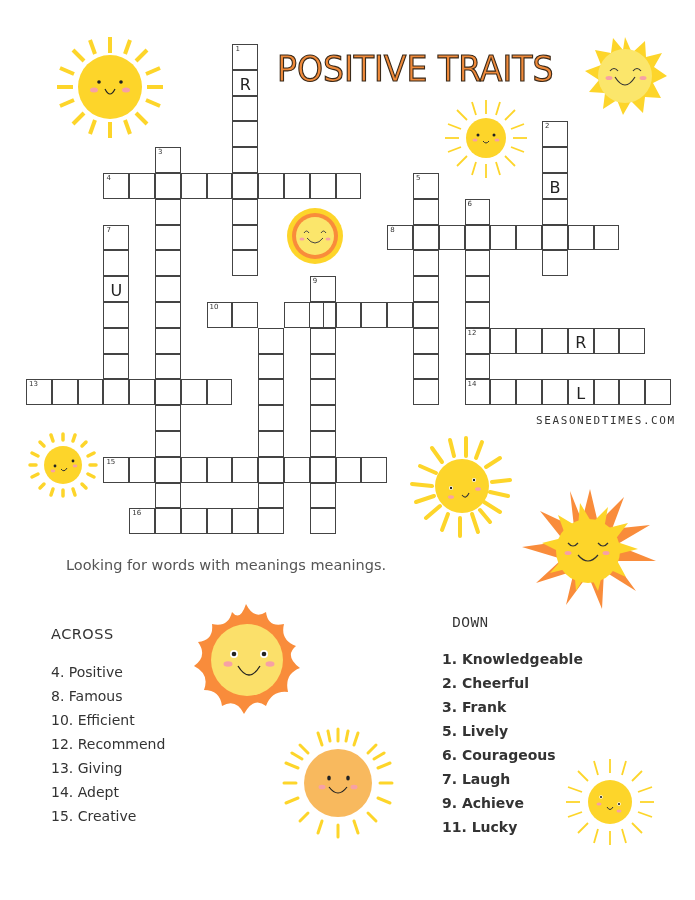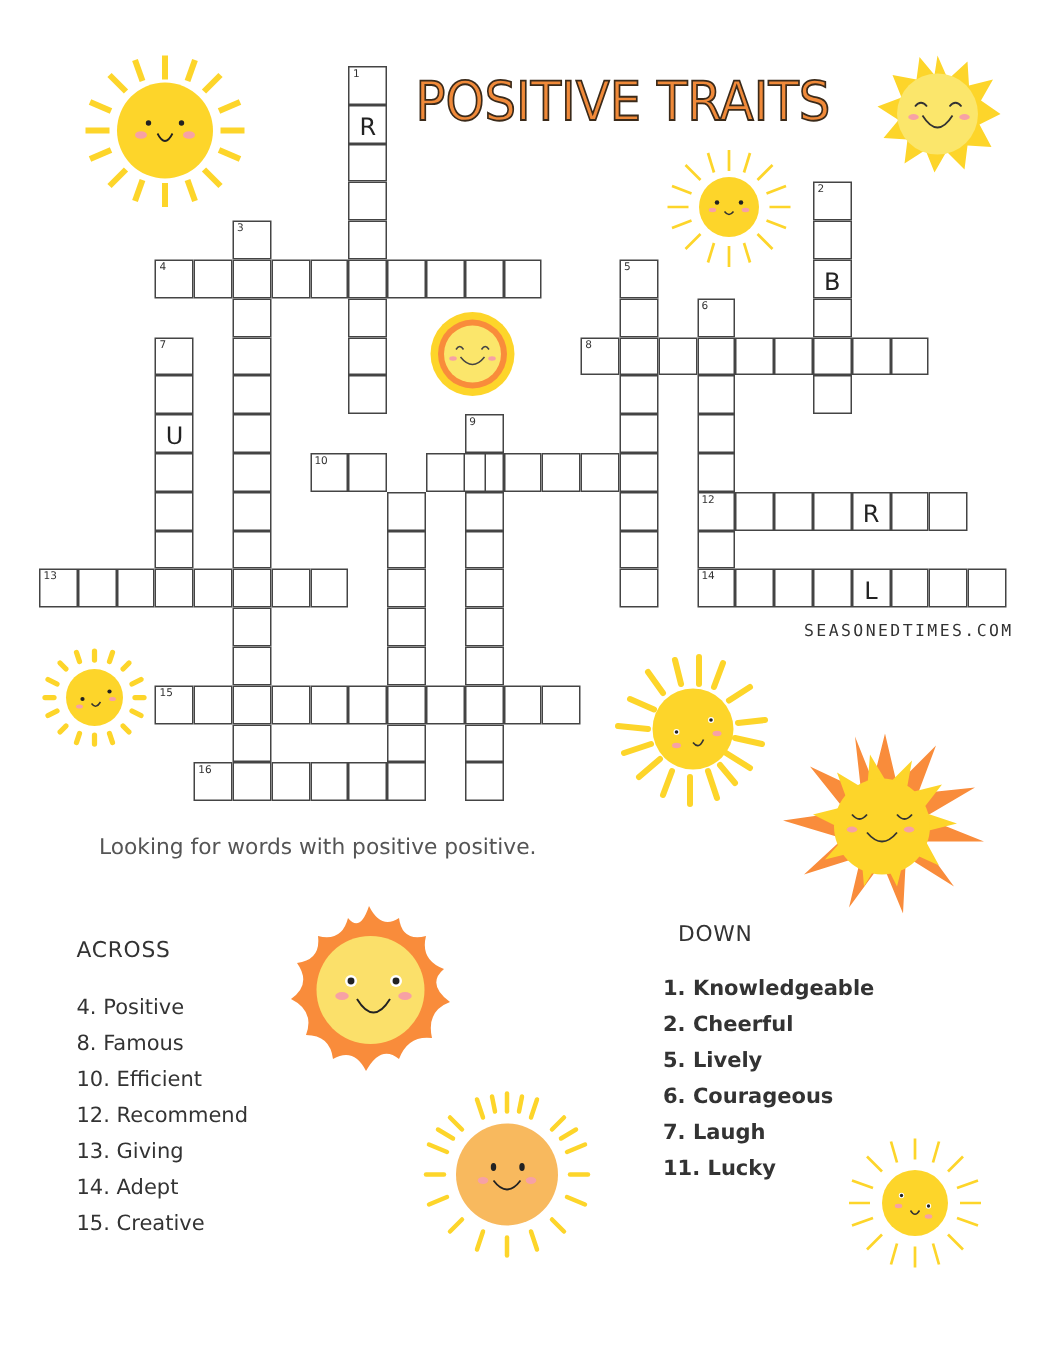--- a/index.html
+++ b/index.html
@@ -405,34 +405,36 @@
     <div class="cell" style="left: 361.4px; top: 456.8px;"></div>
     <div class="cell" style="left: 129.2px; top: 508.4px;">
       <span class="num">16</span>
     </div>
     <div class="cell" style="left: 180.8px; top: 508.4px;"></div>
     <div class="cell" style="left: 206.6px; top: 508.4px;"></div>
     <div class="cell" style="left: 232.4px; top: 508.4px;"></div>
   </div>
 
 <div class="credit">SEASONEDTIMES.COM</div>
-<div class="subtitle">Looking for words with positive positive.</div>
+<div class="subtitle">Looking for words with meanings meanings.</div>
 
 <div class="clues-head" style="left:51px;top:626px;">ACROSS</div>
 <ul class="clue-list" style="left:51px;top:660px;">
   <li>4. Positive</li>
   <li>8. Famous</li>
   <li>10. Efficient</li>
   <li>12. Recommend</li>
   <li>13. Giving</li>
   <li>14. Adept</li>
   <li>15. Creative</li>
 </ul>
 
-<div class="clues-head" style="left:452px;top:615px;">DOWN</div>
+<div class="clues-head" style="left:452px;top:615px;font-family:Liberation Mono, monospace;">DOWN</div>
 <ul class="clue-list" style="left:442px;top:647px;font-weight:bold;">
   <li>1. Knowledgeable</li>
   <li>2. Cheerful</li>
+  <li>3. Frank</li>
   <li>5. Lively</li>
   <li>6. Courageous</li>
   <li>7. Laugh</li>
+  <li>9. Achieve</li>
   <li>11. Lucky</li>
 </ul>
 
 </body></html>

